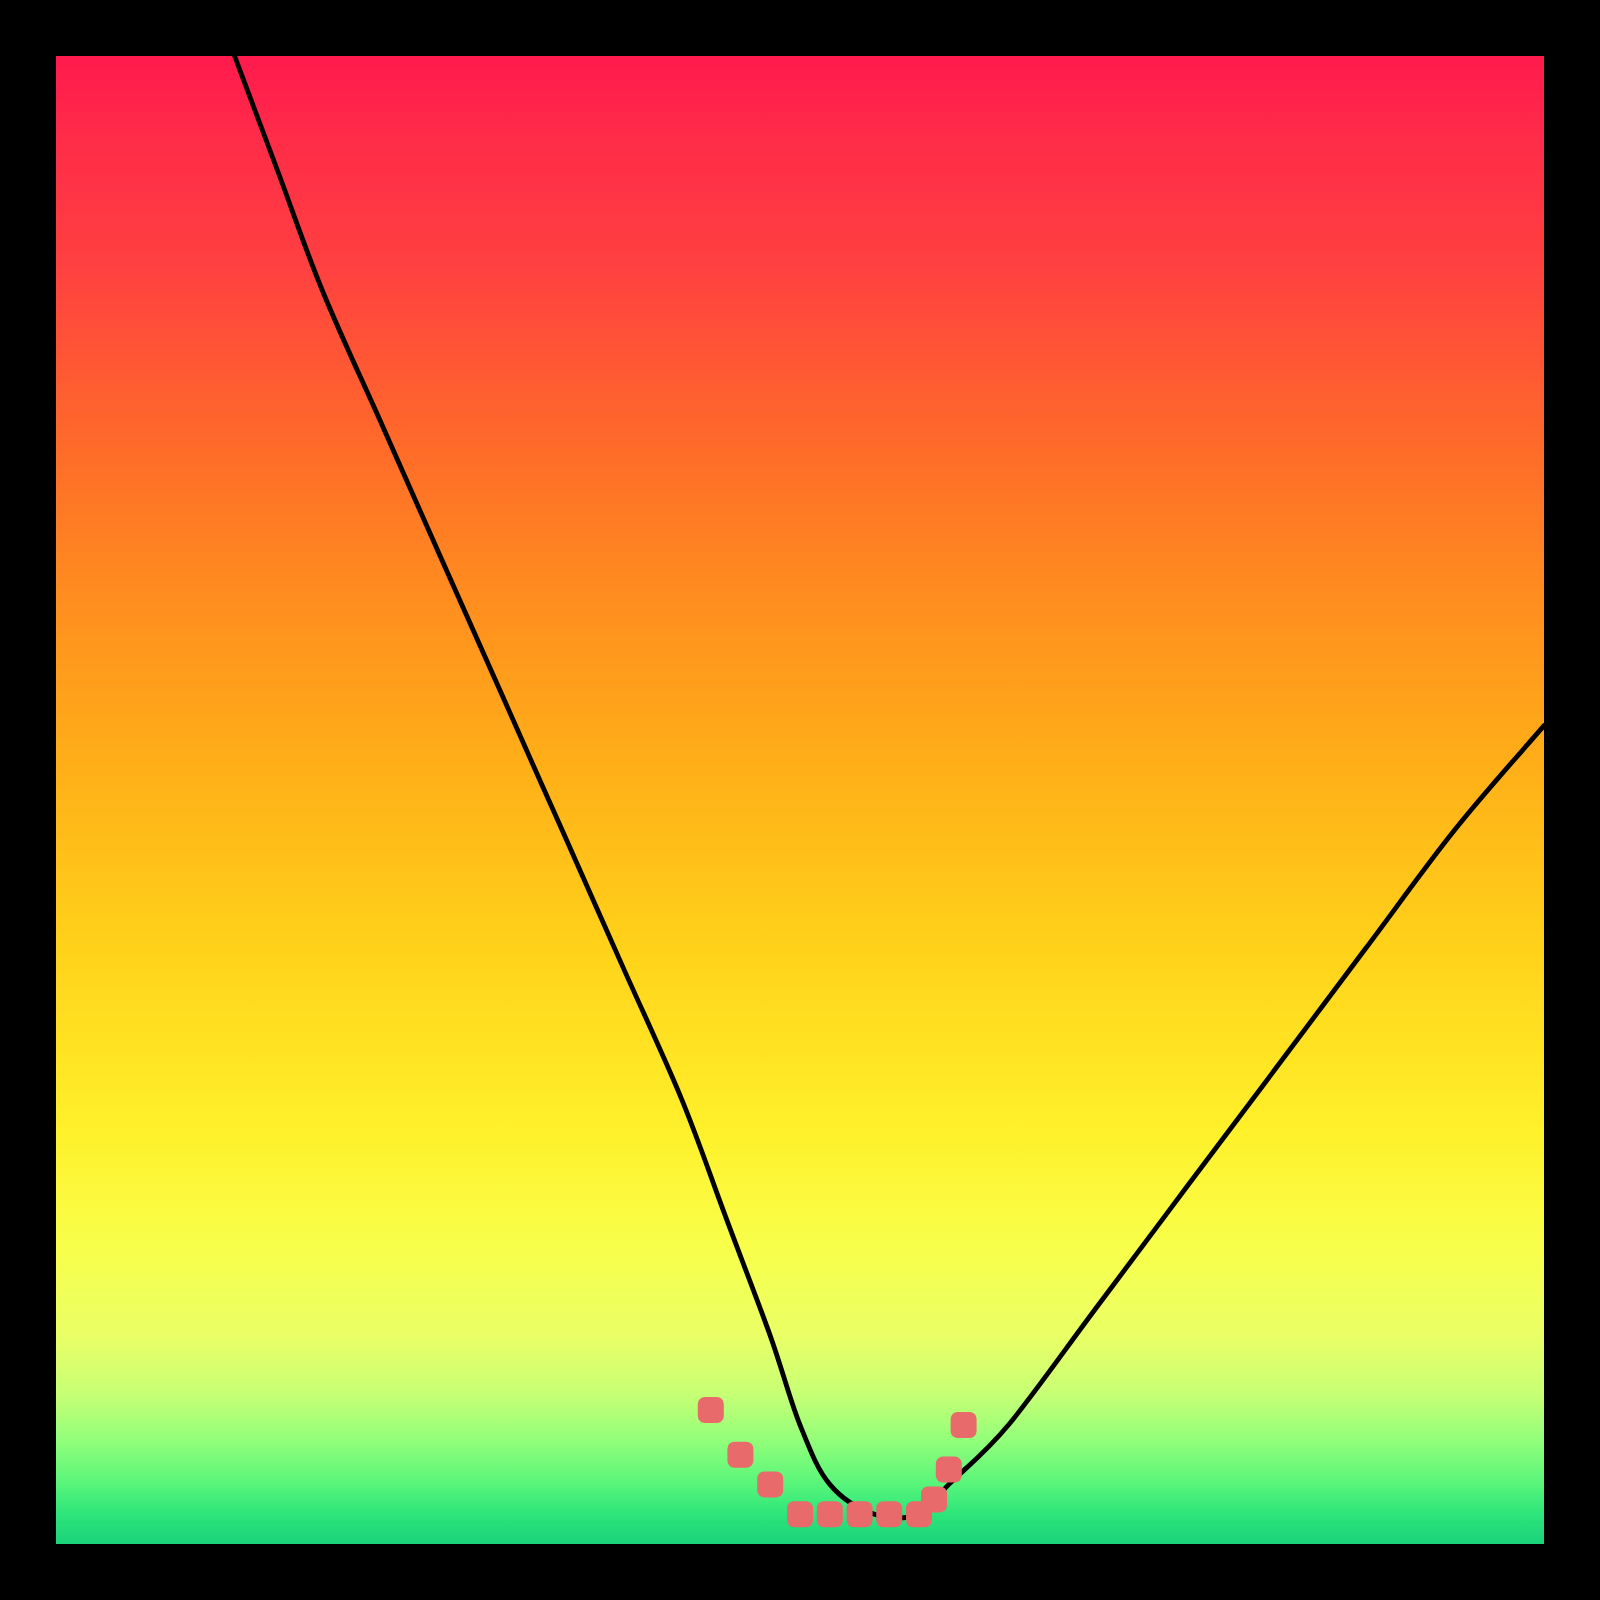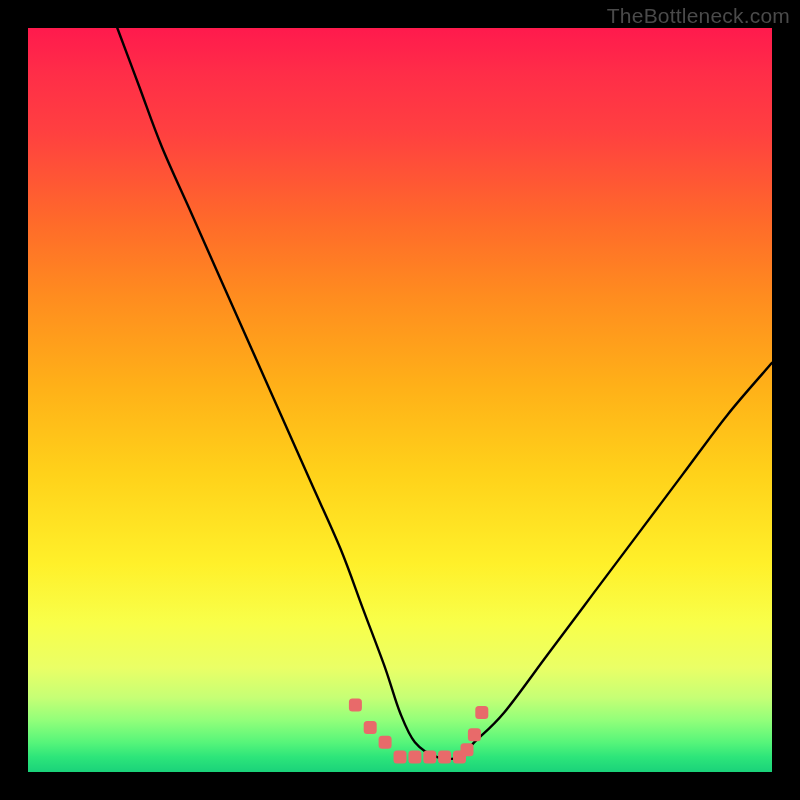--- a/index.html
+++ b/index.html
@@ -63,21 +63,20 @@
     width: 744px;
     height: 744px;
     overflow: visible;
   }
 </style>
 </head>
 <body>
 
 <div class="frame">
 
-  <div class="watermark">TheBottleneck.com</div>
 
   <div class="plot">
     <svg class="curve" viewBox="0 0 744 744">
       <path id="main-curve" fill="none" stroke="#000" stroke-width="2.4" stroke-linecap="round" stroke-linejoin="round" d="M 89.3 0.0 C 93.0 9.9, 104.2 39.7, 111.6 59.5 C 119.0 79.4, 125.2 98.0, 133.9 119.0 C 142.6 140.1, 153.8 163.7, 163.7 186.0 C 173.6 208.3, 183.5 230.6, 193.4 253.0 C 203.4 275.3, 213.3 297.6, 223.2 319.9 C 233.1 342.2, 243.0 364.6, 253.0 386.9 C 262.9 409.2, 272.8 431.5, 282.7 453.8 C 292.6 476.2, 303.8 499.7, 312.5 520.8 C 321.2 541.9, 327.4 560.5, 334.8 580.3 C 342.2 600.2, 350.9 622.5, 357.1 639.8 C 363.3 657.2, 367.0 672.1, 372.0 684.5 C 377.0 696.9, 380.7 706.8, 386.9 714.2 C 393.1 721.7, 401.8 726.6, 409.2 729.1 C 416.6 731.6, 425.3 731.6, 431.5 729.1 C 437.7 726.6, 439.0 721.7, 446.4 714.2 C 453.8 706.8, 463.8 699.4, 476.2 684.5 C 488.6 669.6, 505.9 644.8, 520.8 625.0 C 535.7 605.1, 550.6 585.3, 565.4 565.4 C 580.3 545.6, 595.2 525.8, 610.1 505.9 C 625.0 486.1, 639.8 466.2, 654.7 446.4 C 669.6 426.6, 684.5 405.5, 699.4 386.9 C 714.2 368.3, 736.6 343.5, 744.0 334.8"></path>
       <g id="marker-group">
           <rect x="320.9" y="670.5" width="13" height="13" rx="3.5" fill="#e86a6a"></rect>
           <rect x="335.7" y="692.9" width="13" height="13" rx="3.5" fill="#e86a6a"></rect>
           <rect x="350.6" y="707.7" width="13" height="13" rx="3.5" fill="#e86a6a"></rect>
           <rect x="365.5" y="722.6" width="13" height="13" rx="3.5" fill="#e86a6a"></rect>
           <rect x="380.4" y="722.6" width="13" height="13" rx="3.5" fill="#e86a6a"></rect>

